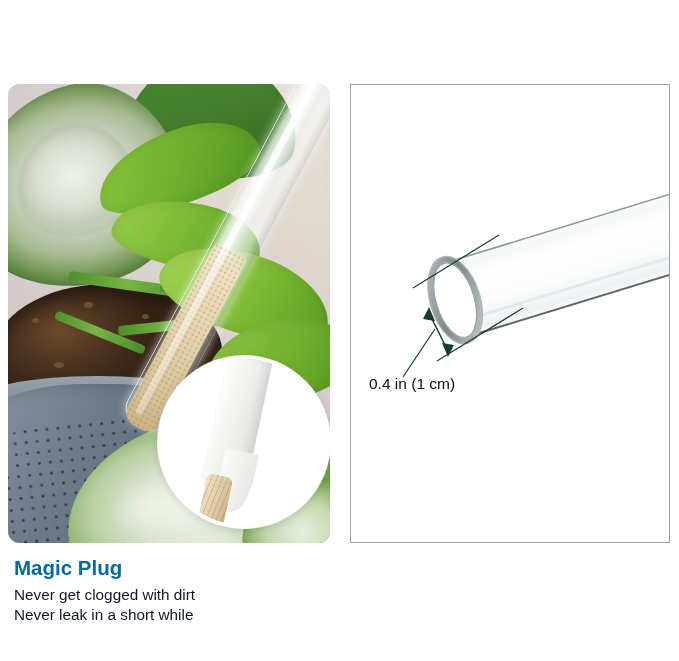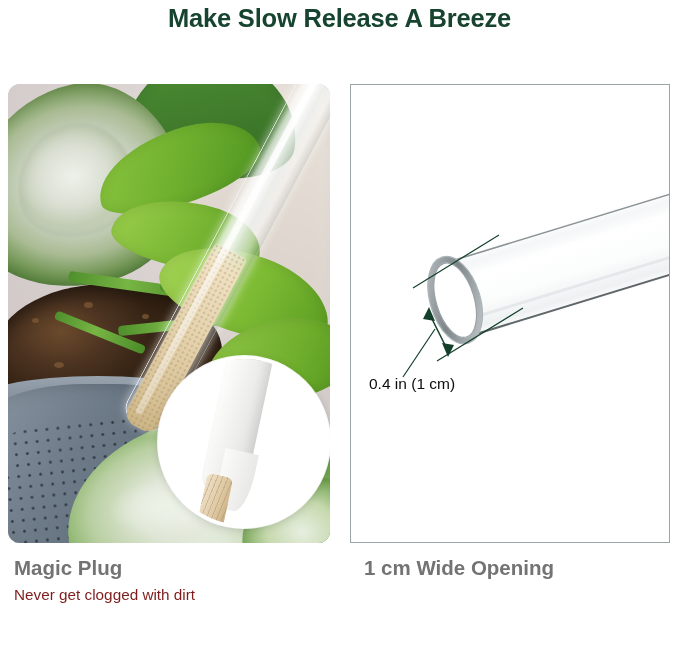--- a/index.html
+++ b/index.html
@@ -283,39 +283,38 @@
     color: #0d0d0d;
     white-space: nowrap;
   }
 
   
   .captions { position: absolute; top: 556px; left: 0; width: 679px; height: 105px; }
   .caption-col { position: absolute; top: 0; }
   .caption-left  { left: 14px;  width: 320px; }
   .caption-right { left: 364px; width: 310px; }
   .cap-title {
-    color: #737373;
+    color: #0369a1;
     font-weight: bold;
     font-size: 20.5px;
     line-height: 24px;
     margin: 0 0 5px 0;
     white-space: nowrap;
   }
   .cap-line {
-    color: #7f1d1d;
+    color: #0f172a;
     font-size: 15.3px;
     line-height: 19.5px;
     white-space: nowrap;
   }
 </style>
 </head>
 <body>
 
 <div class="headline">
-  <span class="hl-line">Make Slow Release A Breeze</span>
 </div>
 
 <div class="panels">
 
   <div class="photo-panel">
     <div class="bg-wall"></div>
     <div class="bg-beige"></div>
 
     <div class="leaf leaf-d1"></div>
     <div class="leaf leaf-v1"></div>
@@ -410,18 +409,18 @@
     </svg>
 
     <div class="dim-label">0.4 in (1 cm)</div>
   </div>
 </div>
 
 <div class="captions">
   <div class="caption-col caption-left">
     <div class="cap-title">Magic Plug</div>
     <div class="cap-line">Never get clogged with dirt</div>
+    <div class="cap-line">Never leak in a short while</div>
   </div>
 
   <div class="caption-col caption-right">
-    <div class="cap-title">1 cm Wide Opening</div>
   </div>
 </div>
 
 </body></html>

